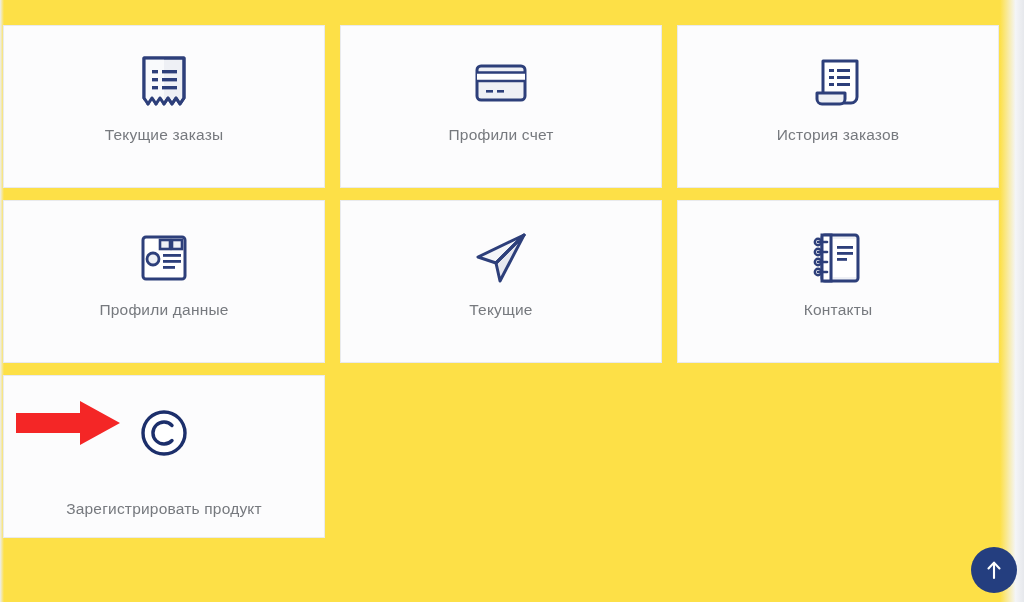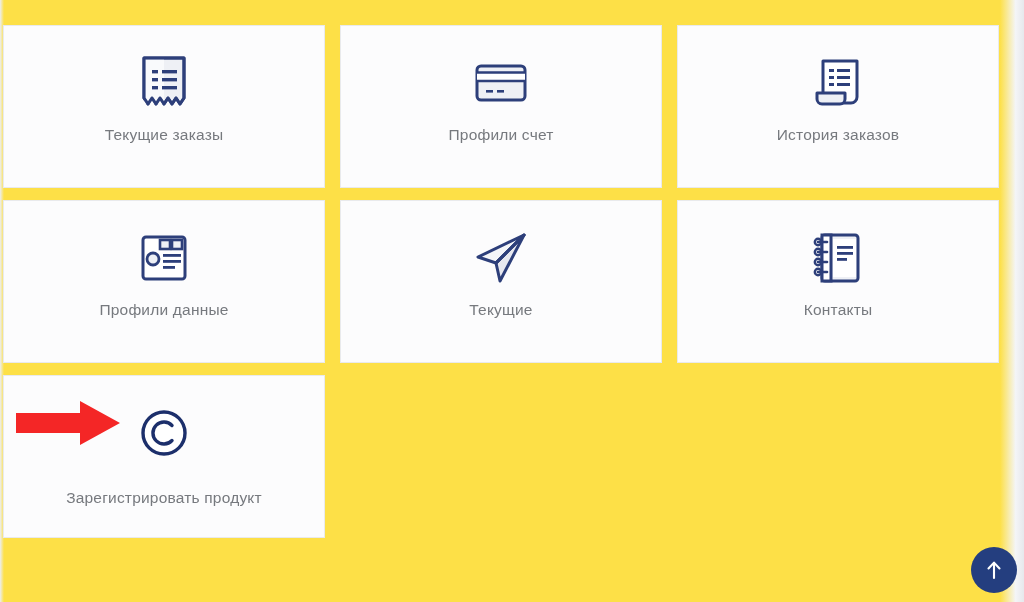--- a/index.html
+++ b/index.html
@@ -57,21 +57,21 @@
   }
   .card-label {
     font-size: 15.5px;
     color: #76797e;
     letter-spacing: 0.2px;
     text-align: center;
     line-height: 1.2;
     padding: 0 10px;
   }
   
-  .card.register .card-label { margin-top: 13px; }
+  .card.register .card-label { margin-top: 24px; }
 
   
   .arrow-wrap {
     position: absolute;
     left: 10px;
     top: 22px;
     width: 110px;
     height: 50px;
   }
 

